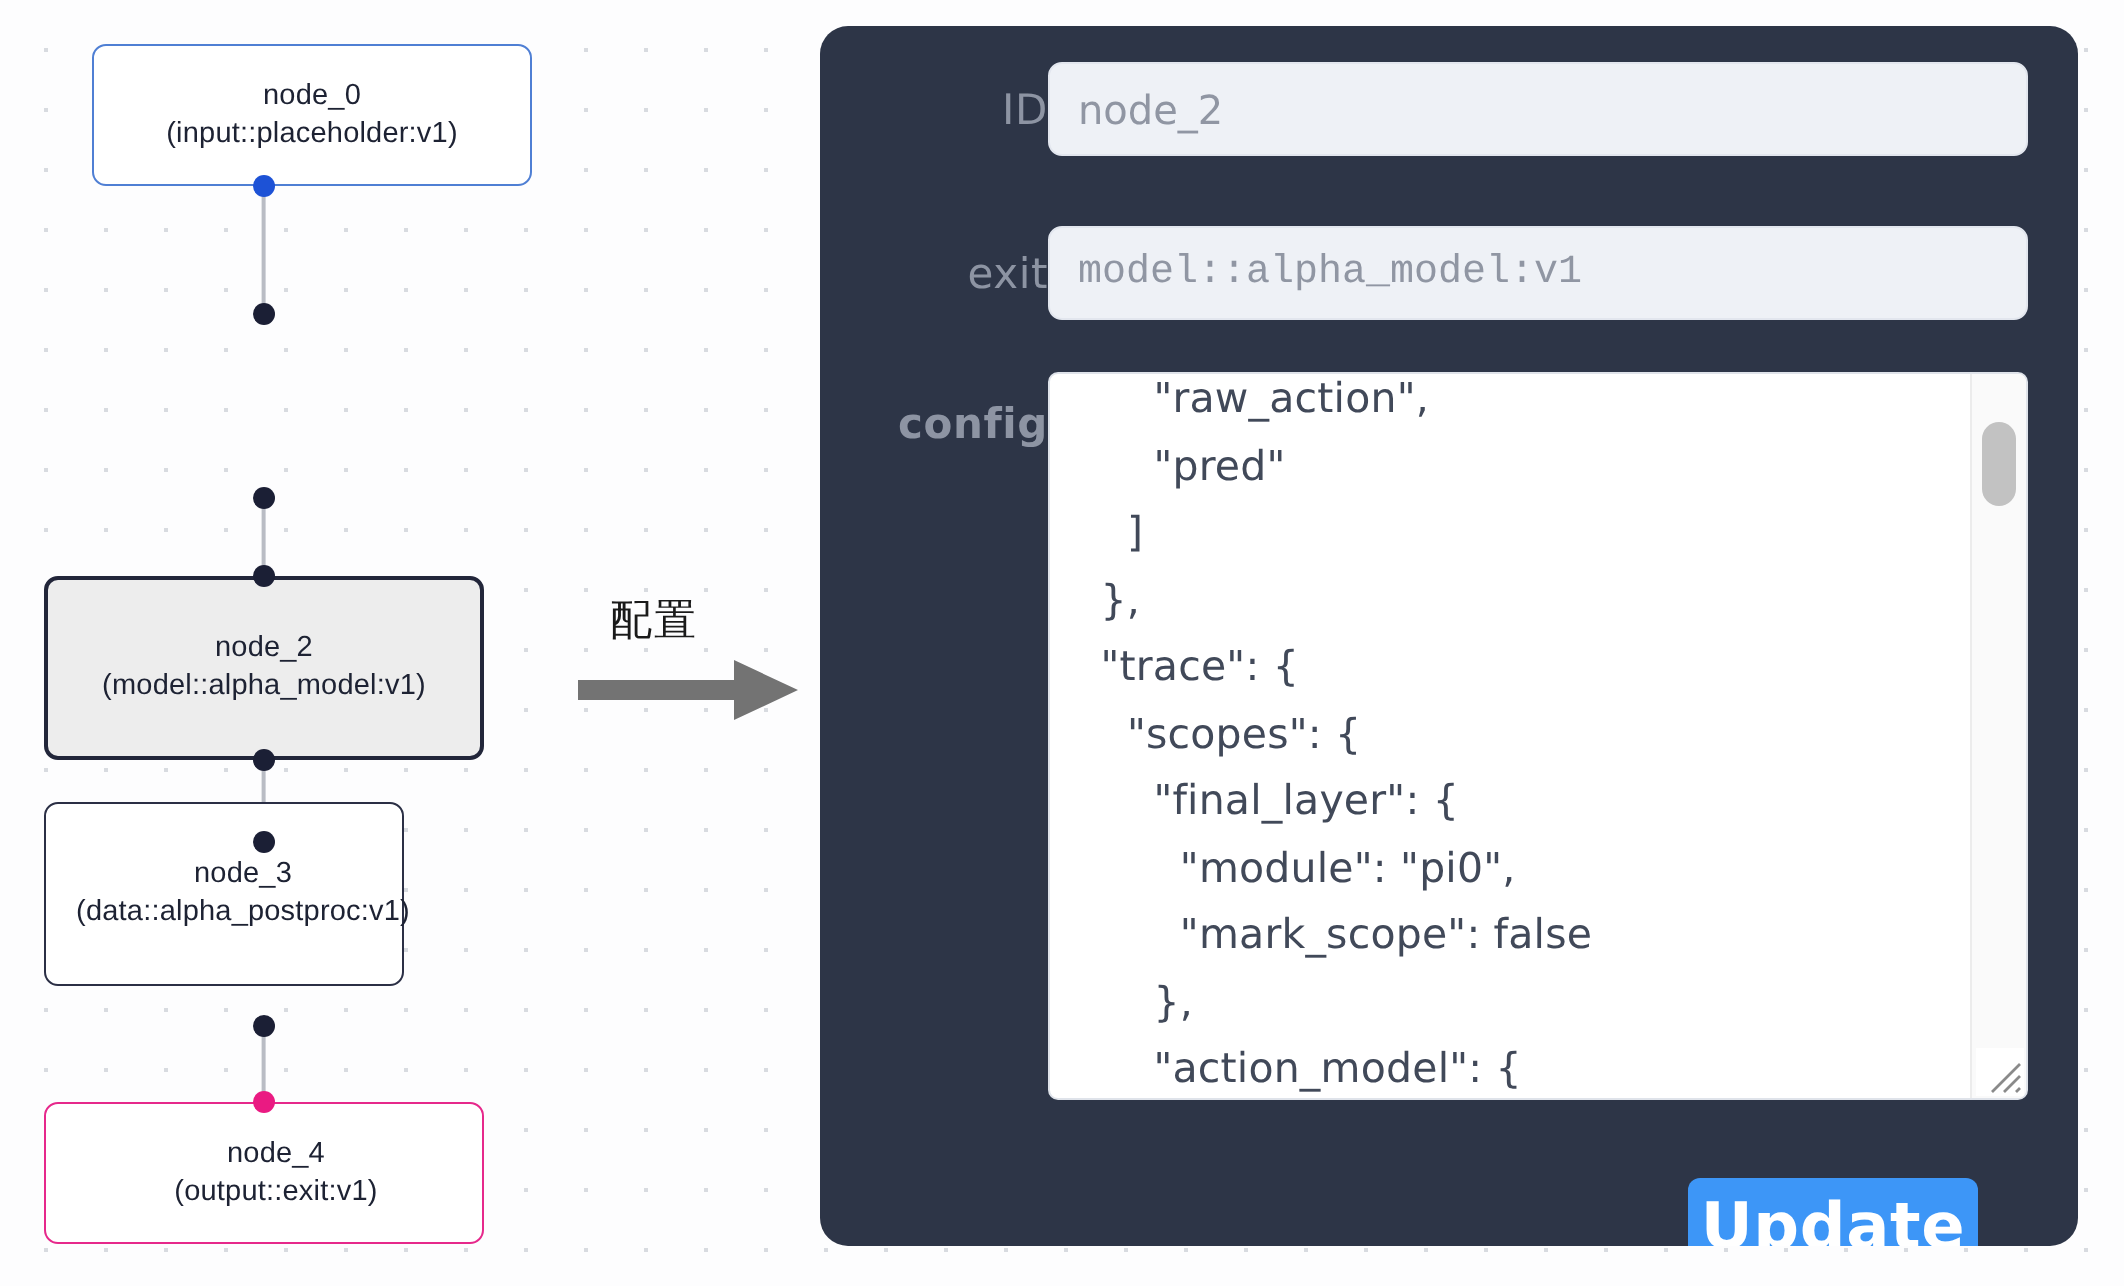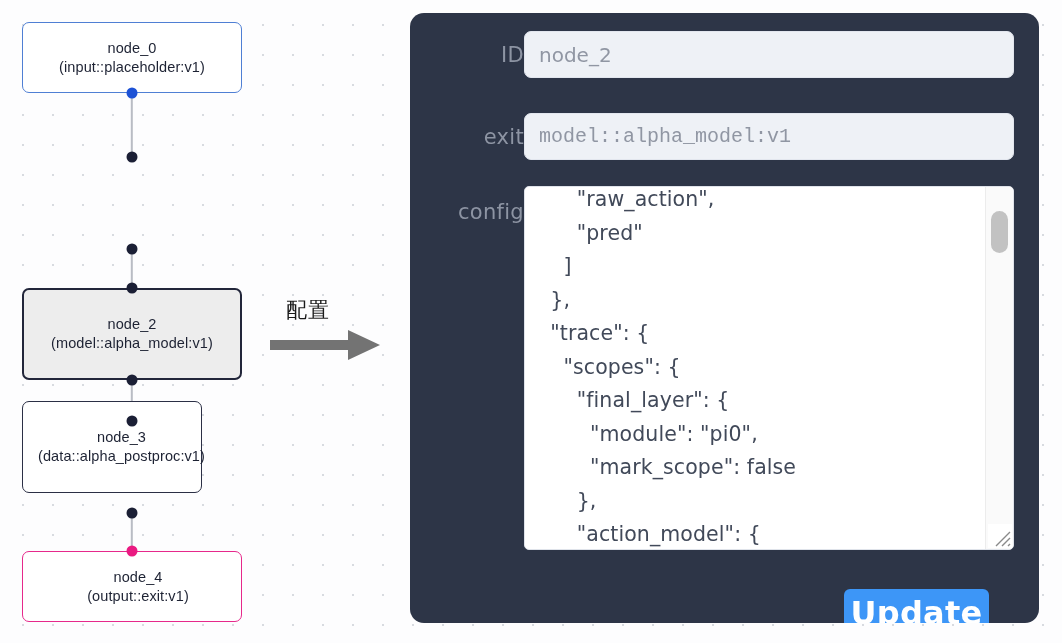--- a/index.html
+++ b/index.html
@@ -31,21 +31,21 @@
     justify-content:center;
     text-align:center;
     color:#1d2233;
     font-size:14.5px;
     line-height:19px;
     letter-spacing:.1px;
     padding:4px 8px;
     z-index:3;
   }
   .node .nlabel{white-space:pre-line;}
-  .node.input{border-color:#4f7fd4;border-width:1.4px;}
+  .node.input{border-color:#4f7fd4;border-width:1.4px;margin-left:24px;}
   .node.selected{background:#ededed;border-color:#22263a;border-width:2.3px;}
   .node.output{border-color:#e6288b;border-width:1.6px;}
 
   .port{
     position:absolute;
     width:11px;height:11px;border-radius:50%;
     background:#1b1f35;
     z-index:5;
     transform:translate(-50%,-50%);
   }
@@ -54,21 +54,21 @@
 
   .edge{
     position:absolute;
     width:2.4px;
     background:#b9bcc4;
     z-index:1;
     transform:translateX(-50%);
   }
 
   
-  #arrow-group{position:absolute;left:270px;top:296px;width:115px;height:66px;z-index:4;}
+  #arrow-group{position:absolute;left:289px;top:296px;width:115px;height:66px;z-index:4;}
   #arrow-label{
     position:absolute;left:16px;top:0;
     font-size:21px;color:#1a1a1a;letter-spacing:1px;
     font-family:"DejaVu Sans","Liberation Sans",sans-serif;
     white-space:nowrap;
   }
 
   
   #panel{
     position:absolute;left:410px;top:13px;width:629px;height:610px;
@@ -100,21 +100,21 @@
     outline:none;
     font-family:"DejaVu Sans","Liberation Sans",sans-serif;
   }
 
   #row-id{left:14px;top:18px;width:604px;}
   #row-id .finput{width:490px;height:47px;}
   #row-type{left:14px;top:100px;width:604px;}
   #row-type .finput{width:490px;height:47px;font-family:Liberation Mono, monospace;}
 
   #row-config{left:14px;top:173px;}
-  #row-config .flabel{align-self:flex-start;padding-top:14px;}
+  #row-config .flabel{align-self:flex-start;padding-top:14px;font-weight:bold;}
 
   #config-box{
     position:relative;
     width:490px;height:364px;
     box-sizing:border-box;
     background:#ffffff;
     border:1px solid #dfe3ea;
     border-radius:5px;
     overflow:hidden;
   }

